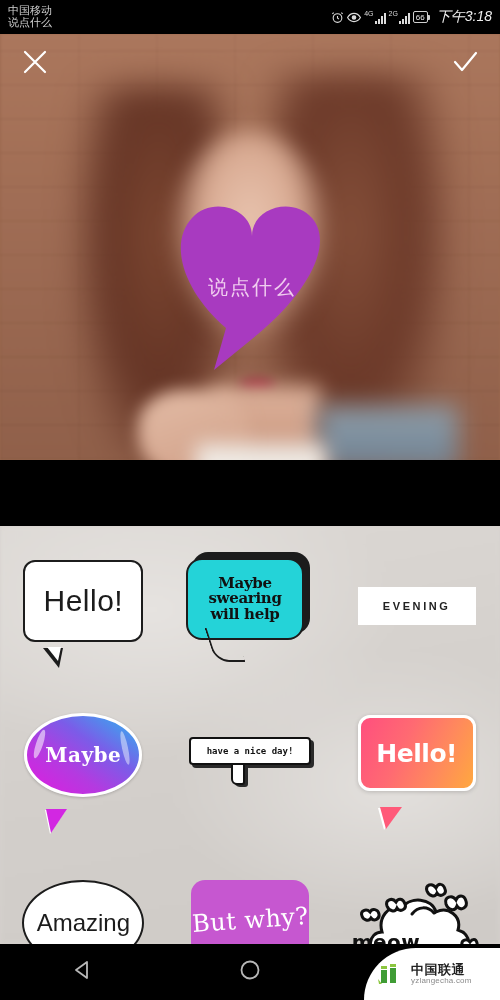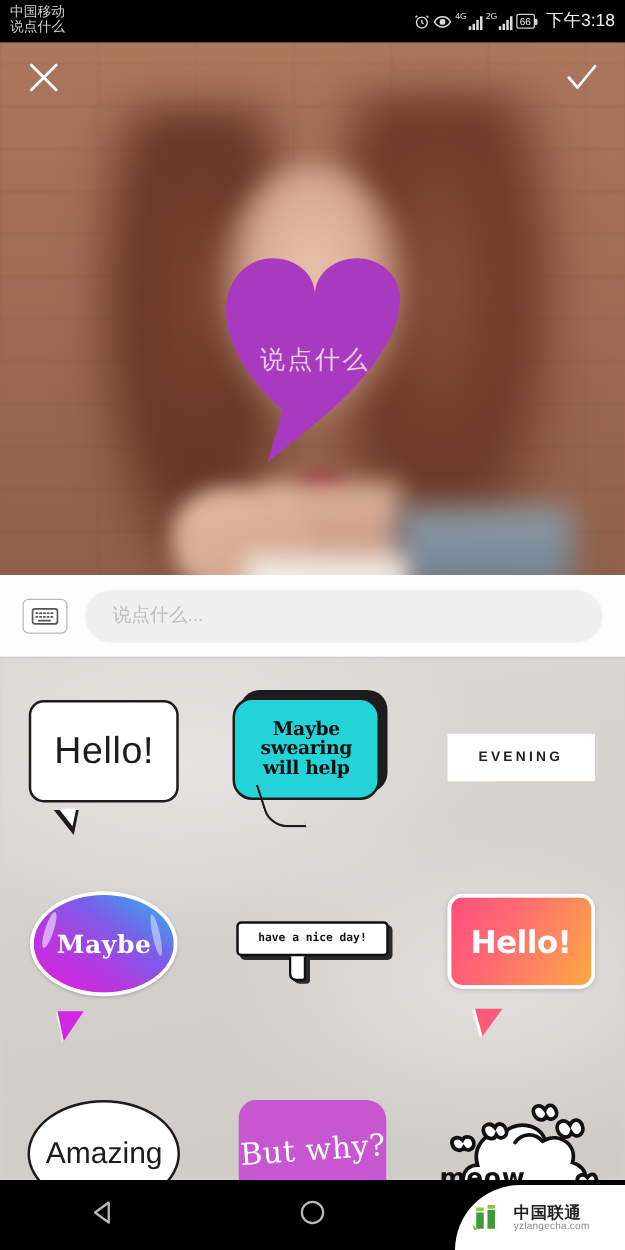--- a/index.html
+++ b/index.html
@@ -24,21 +24,21 @@
   .nettag { font-size:7px; color:#dcdcdc; line-height:1; margin-bottom:7px; }
   .bars { display:flex; align-items:flex-end; gap:1px; height:11px; }
   .bars i { display:block; width:2px; background:#dcdcdc; }
   .bars i:nth-child(1){height:3px}.bars i:nth-child(2){height:5px}
   .bars i:nth-child(3){height:8px}.bars i:nth-child(4){height:11px}
   .battery {
     display:flex; align-items:center; border:1px solid #cfcfcf; border-radius:2px;
     padding:0 2px; height:12px; font-size:8px; color:#e8e8e8; position:relative;
   }
   .battery::after{content:"";position:absolute;right:-3px;top:3px;width:2px;height:5px;background:#cfcfcf;border-radius:0 1px 1px 0;}
-  .clock { font-size:14px; color:#f0f0f0; margin-left:6px; }
+  .clock { font-size:14px; color:#f0f0f0; margin-left:6px;font-style:italic; }
 
   
   .canvas {
     position:absolute; top:34px; left:0; width:500px; height:426px;
     overflow:hidden; background:#9b6b50;
   }
   .photo { position:absolute; inset:0; filter:blur(1px); }
   .ph-wall { position:absolute; inset:0;
     background:
       linear-gradient(180deg,#a9745a 0%,#9e6a51 40%,#8e5d46 100%);
@@ -348,33 +348,20 @@
     </div>
 
     <div class="heart-wrap">
       <svg viewBox="0 0 180 186">
         <path d="M90 48 C90 20 50 8 30 30 C6 56 22 104 64 140 L52 182 L96 146 C140 110 174 58 150 30 C130 8 90 20 90 48 Z" fill="#a83ac0"></path>
       </svg>
       <div class="heart-text">说点什么</div>
     </div>
   </div>
 
-  <div class="inputbar">
-    <div class="kb-btn">
-      <svg width="22" height="14" viewBox="0 0 22 14" fill="none" stroke="#555" stroke-width="1.4">
-        <rect x="1" y="1" width="20" height="12" rx="2"></rect>
-        <path d="M4 4.5h1M7 4.5h1M10 4.5h1M13 4.5h1M16 4.5h1" stroke-linecap="round"></path>
-        <path d="M4 7.5h1M7 7.5h1M10 7.5h1M13 7.5h1M16 7.5h1" stroke-linecap="round"></path>
-        <path d="M6 10.5h9" stroke-linecap="round"></path>
-      </svg>
-    </div>
-    <div class="text-field">
-      <span>说点什么...</span>
-    </div>
-  </div>
 
   <div class="panel">
     <div class="panel-bg"></div>
     <div class="grid">
 
       <div class="cell">
         <div class="st-hello1">
           <div class="box">
               <span>Hello!</span>
             </div>

